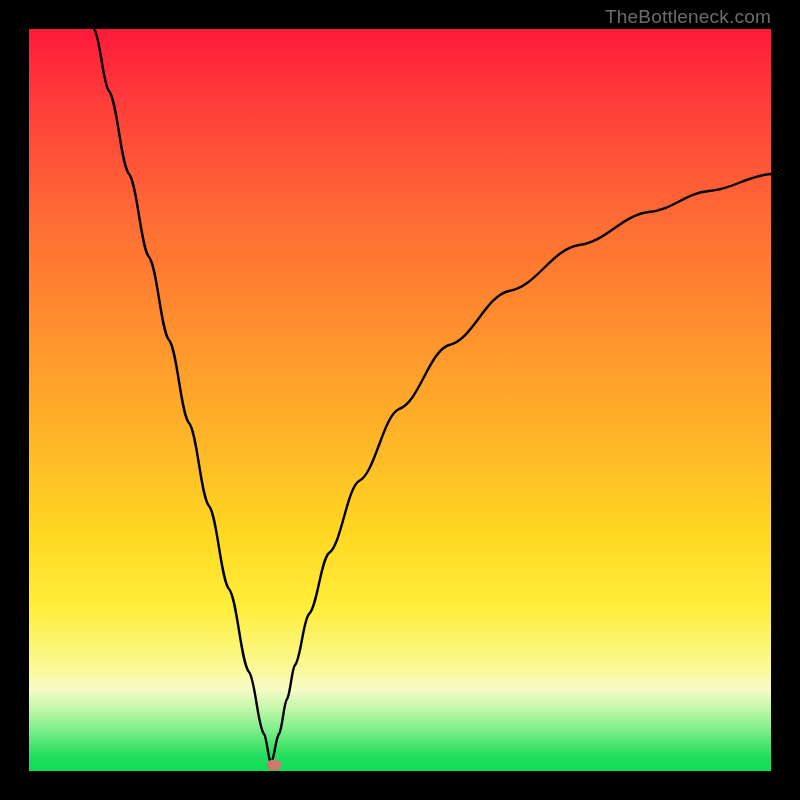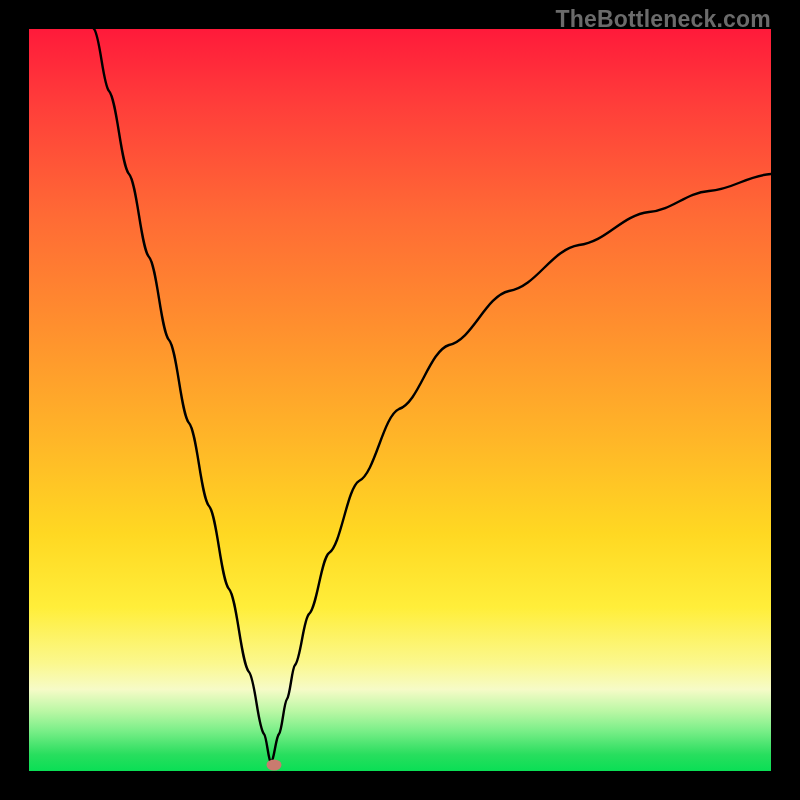--- a/index.html
+++ b/index.html
@@ -63,22 +63,22 @@
     height: 11px;
     border-radius: 50%;
     background: #c97b6f;
     transform: translate(-50%, -50%);
   }
   .watermark {
     position: absolute;
     right: 29px;
     top: 6px;
     color: #6b6b6b;
-    font-size: 23px;
-    font-weight: 700;
+    font-size: 19px;
+    font-weight: 400;
     letter-spacing: 0.2px;
     user-select: none;
   }
 </style>
 </head>
 <body>
 
 <div class="stage">
   <div class="frame"></div>
 

